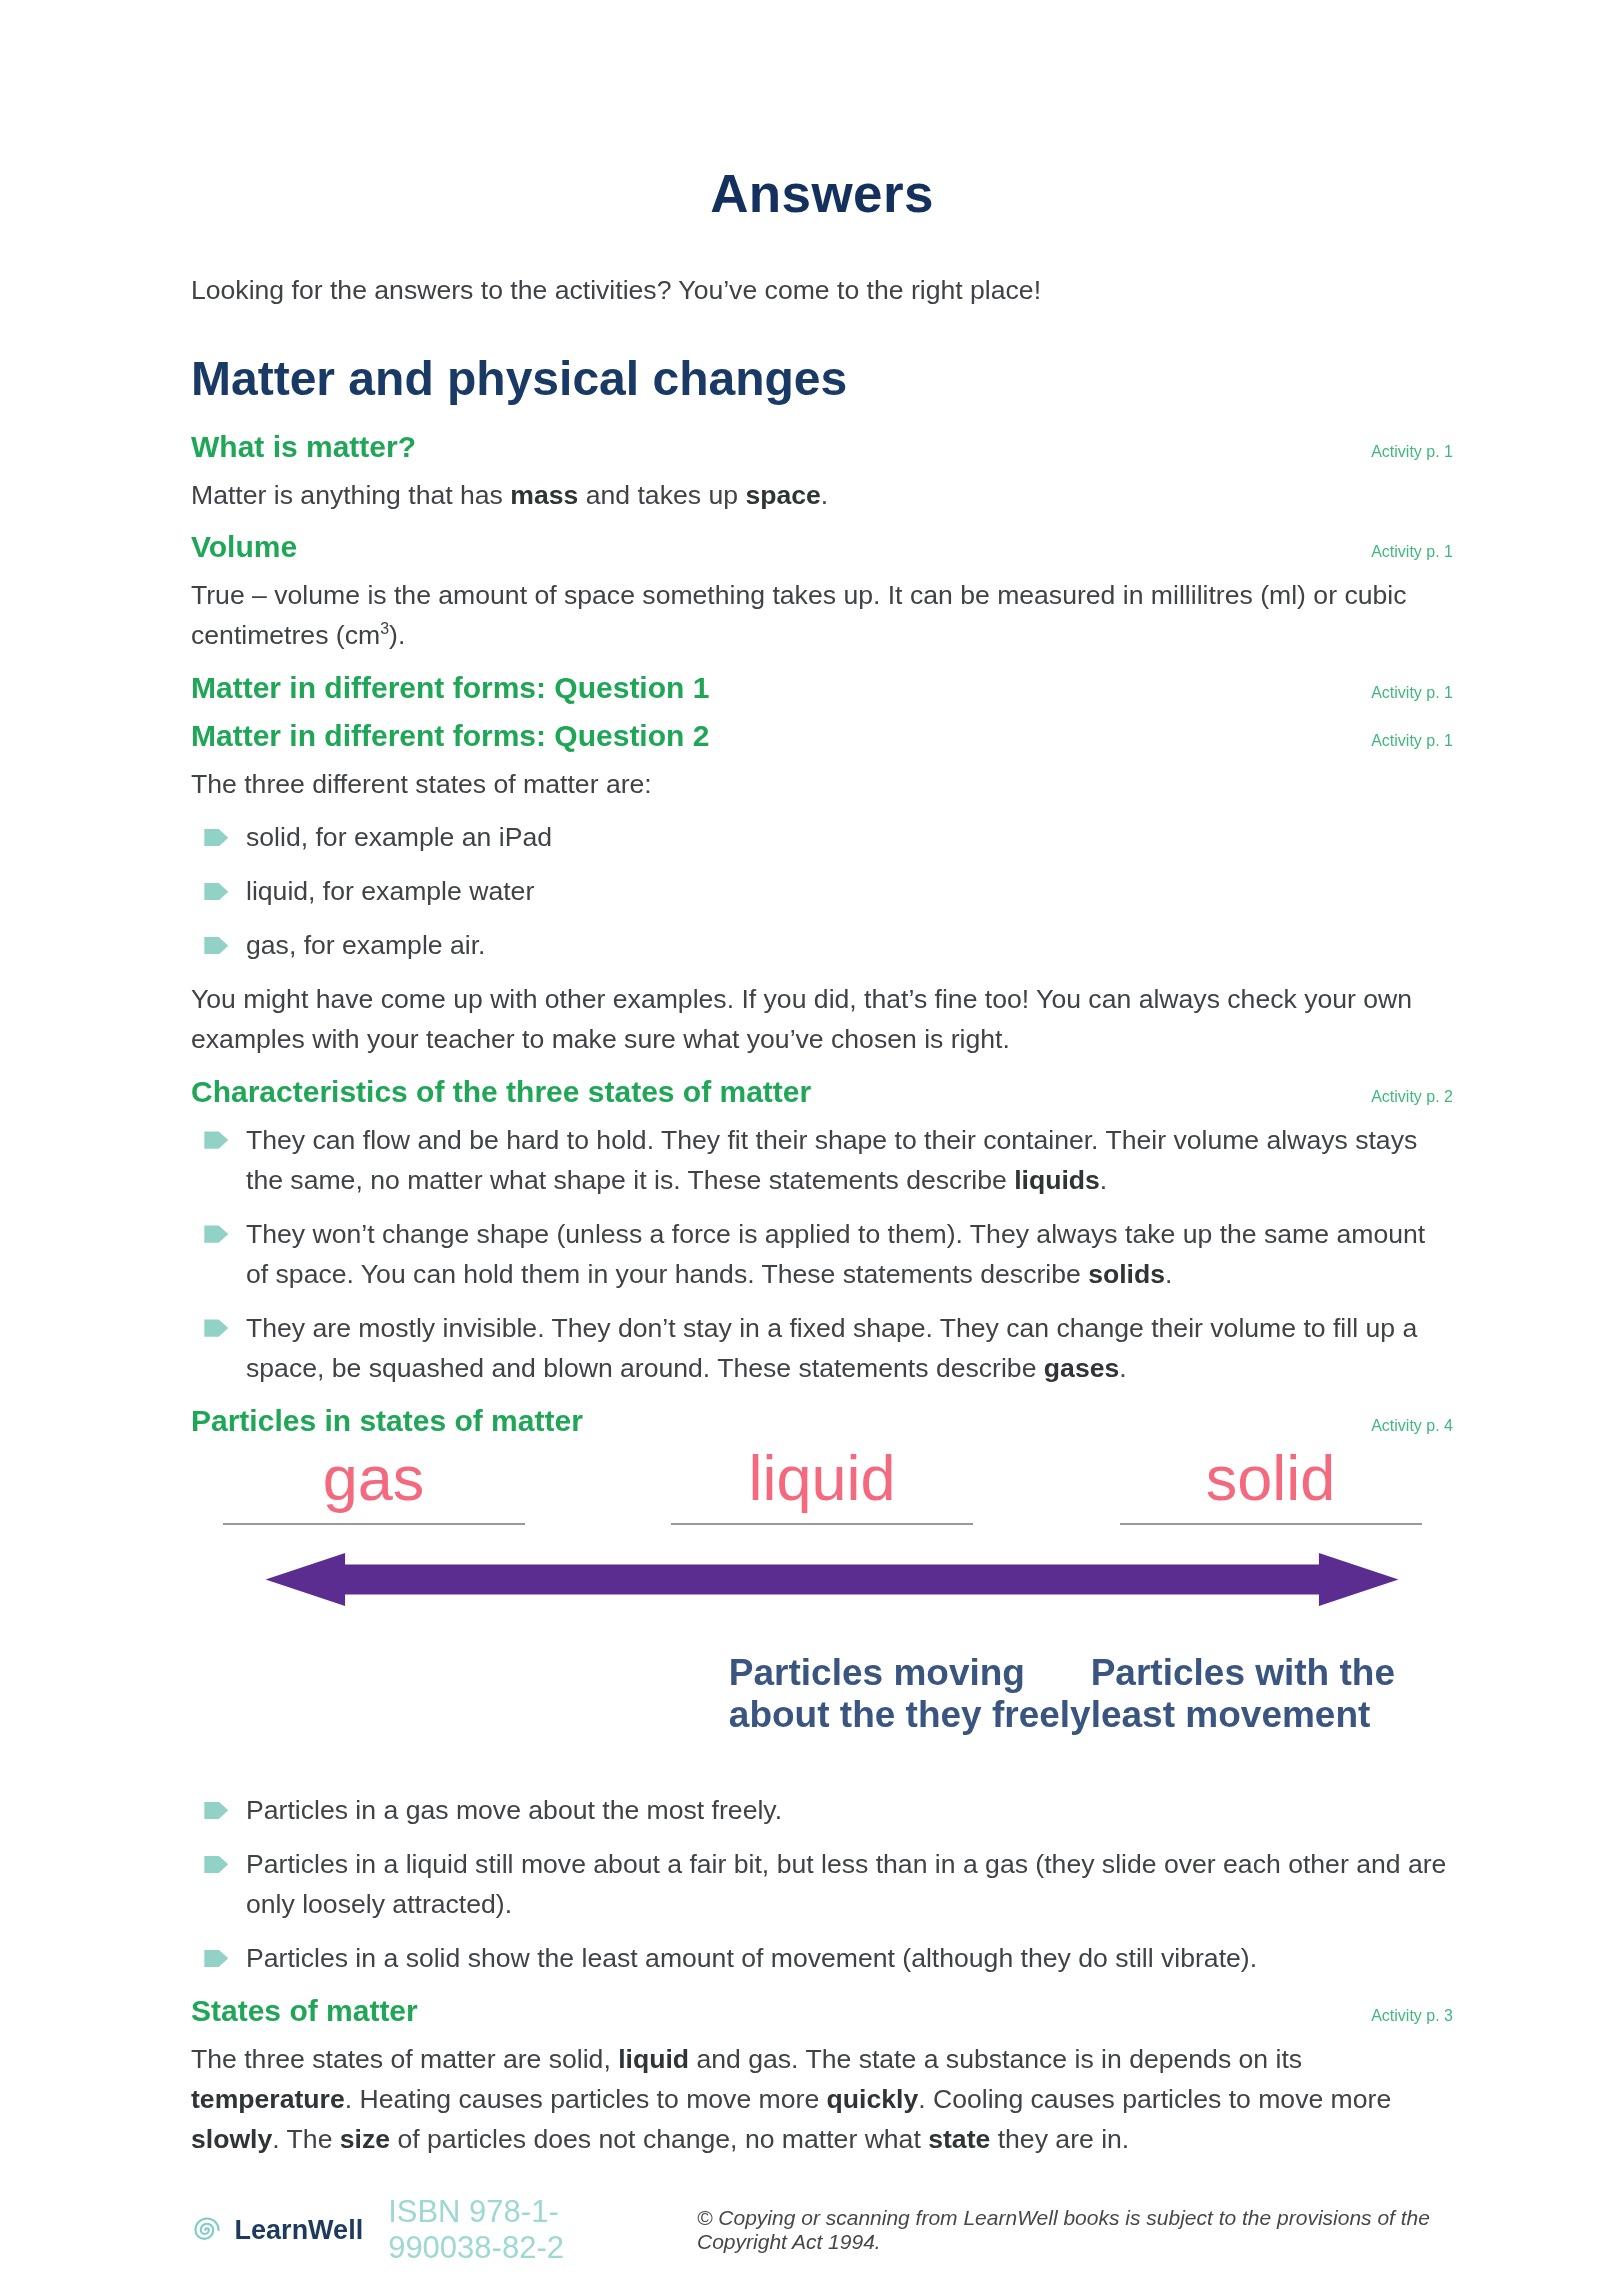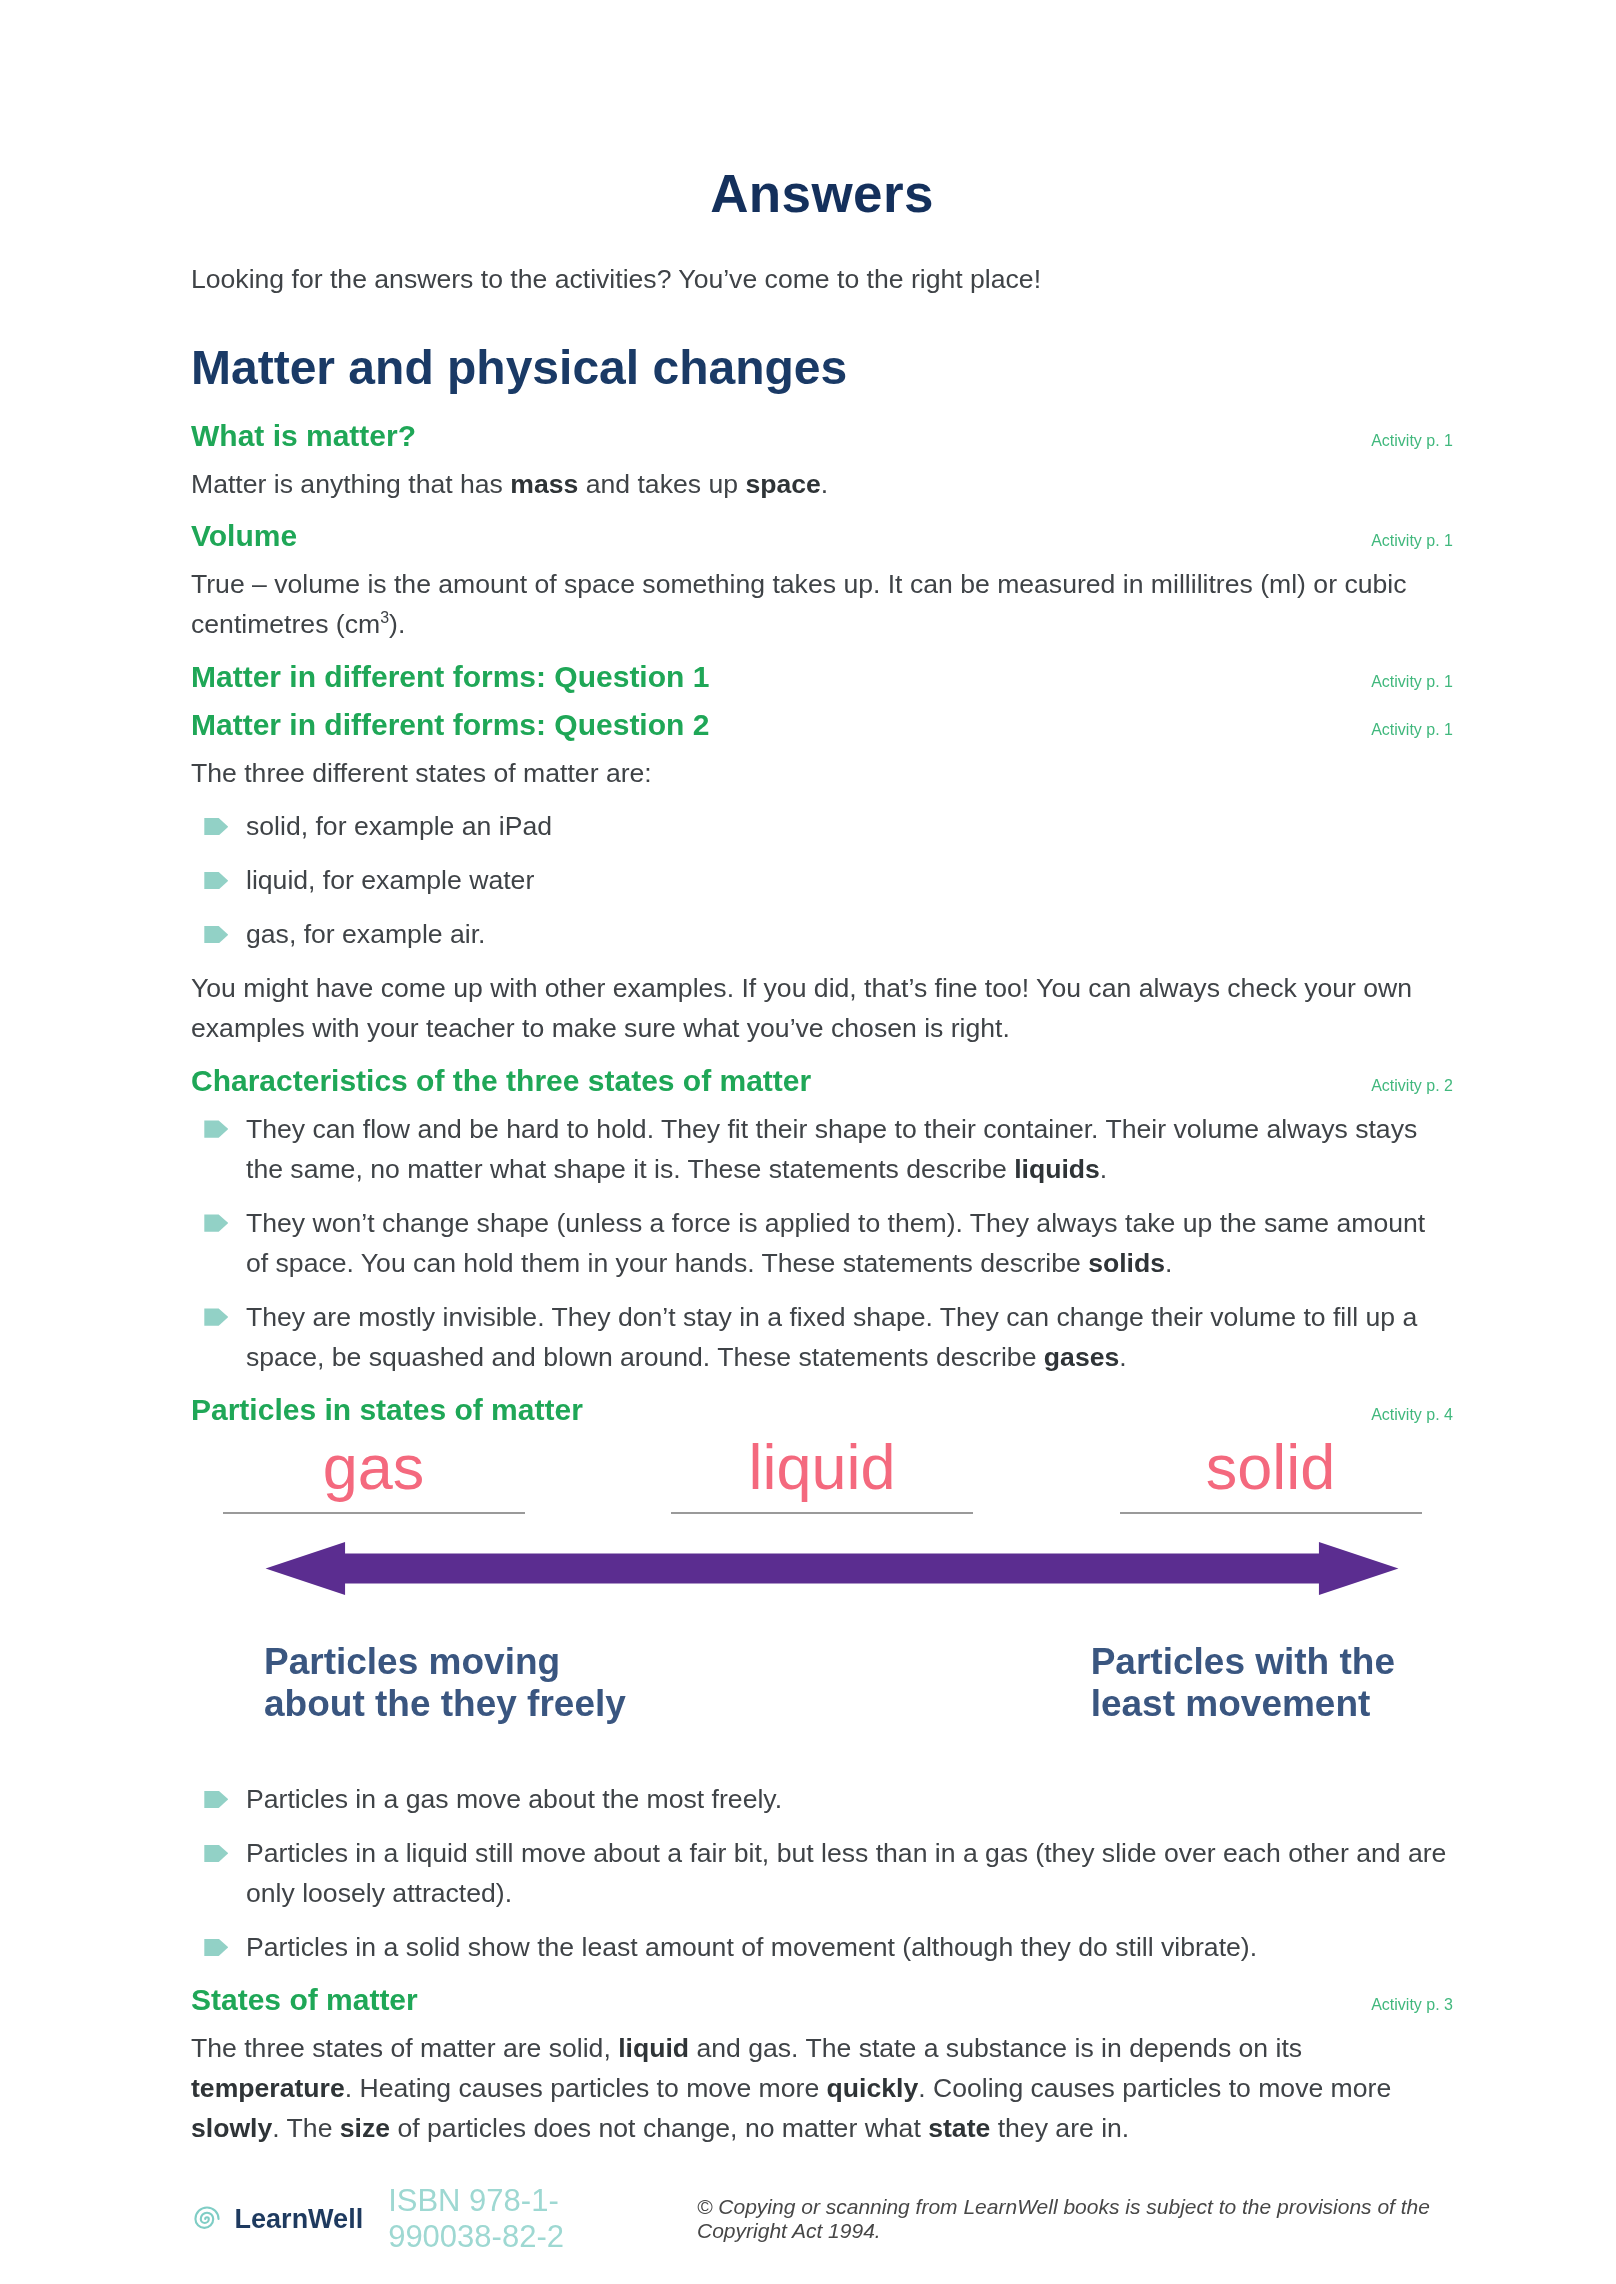--- a/index.html
+++ b/index.html
@@ -6,21 +6,21 @@
   html,body { background:#ffffff; }
   body {
     width:1616px; height:2284px; overflow:hidden;
     font-family:"Liberation Sans", sans-serif;
     color:var(--body_text,#3f4347);
   }
   .page { padding:162px 163px 0 191px; }
 
   h1.page-title {
     font-size:53px; line-height:64px; font-weight:800; text-align:center;
-    color:var(--navy_title,#14305c); margin-bottom:33px; letter-spacing:0.4px;
+    color:var(--navy_title,#14305c); margin-bottom:44px; letter-spacing:0.4px;
   }
   p.intro { font-size:26.6px; line-height:40px; margin-bottom:40px; }
 
   h2.chapter {
     font-size:48px; line-height:58px; font-weight:600;
     color:var(--chapter_navy,#1a3a66); margin-bottom:20px;
   }
 
   .h2row {
     display:flex; justify-content:space-between; align-items:baseline;
@@ -48,21 +48,21 @@
   .diagram { margin-top:5px; margin-bottom:54px; width:1262px; }
   .terms { display:flex; justify-content:space-between; }
   .term { width:365px; text-align:center; }
   .term .pink-word {
     font-size:63px; line-height:68px; font-weight:300;
     color:var(--pink,#f4697e);
   }
   .term .underline { width:302px; height:1.7px; background:var(--underline_gray,#9a9a9a); margin:11.6px auto 0 auto; }
   .arrow-wrap { margin:28px 0 0 73px; width:1136px; height:53px; }
   .arrow-wrap polygon { fill:var(--purple,#5b2d90); }
-  .dlabels { display:flex; justify-content:space-between; margin:43px 0 0 73px; width:1131px; }
+  .dlabels { display:flex; justify-content:flex-end; margin:43px 0 0 73px; width:1131px; }
   .dlabel {
     font-size:37px; line-height:42px; font-weight:700;
     color:var(--diagram_label_navy,#3a5680);
   }
   .dlabel span { display:block; }
 
   
   .footer {
     margin-top:35px; display:flex; align-items:center; justify-content:center;
   }

